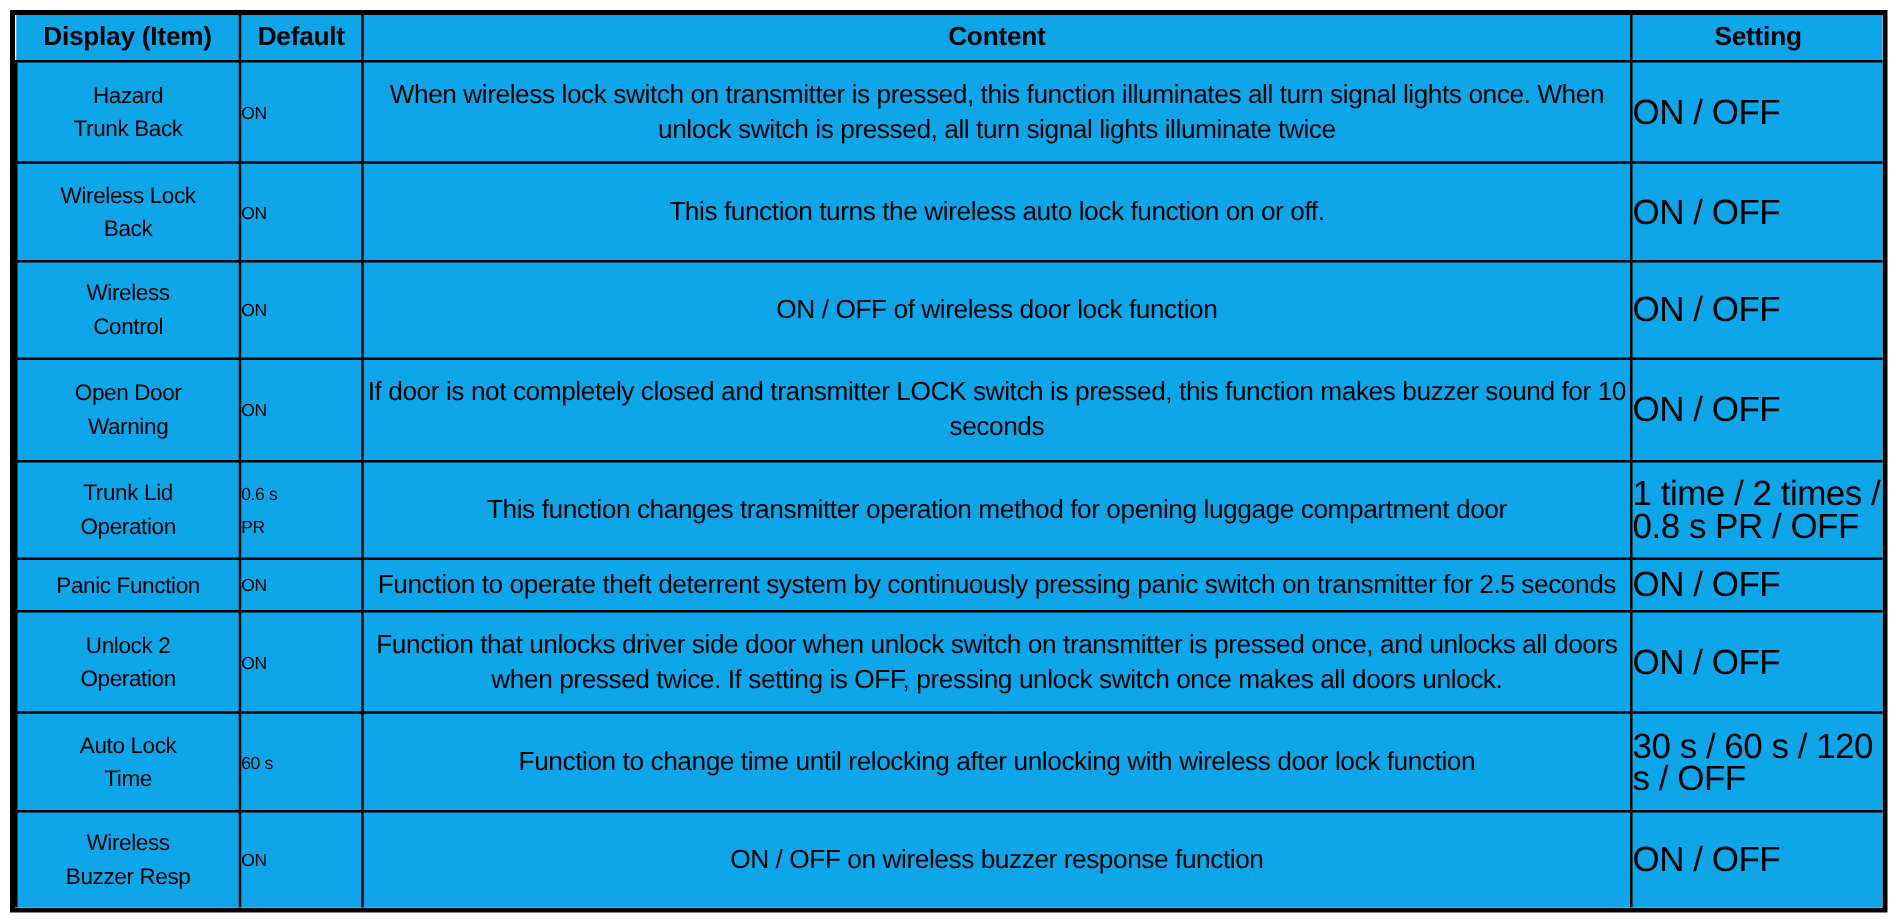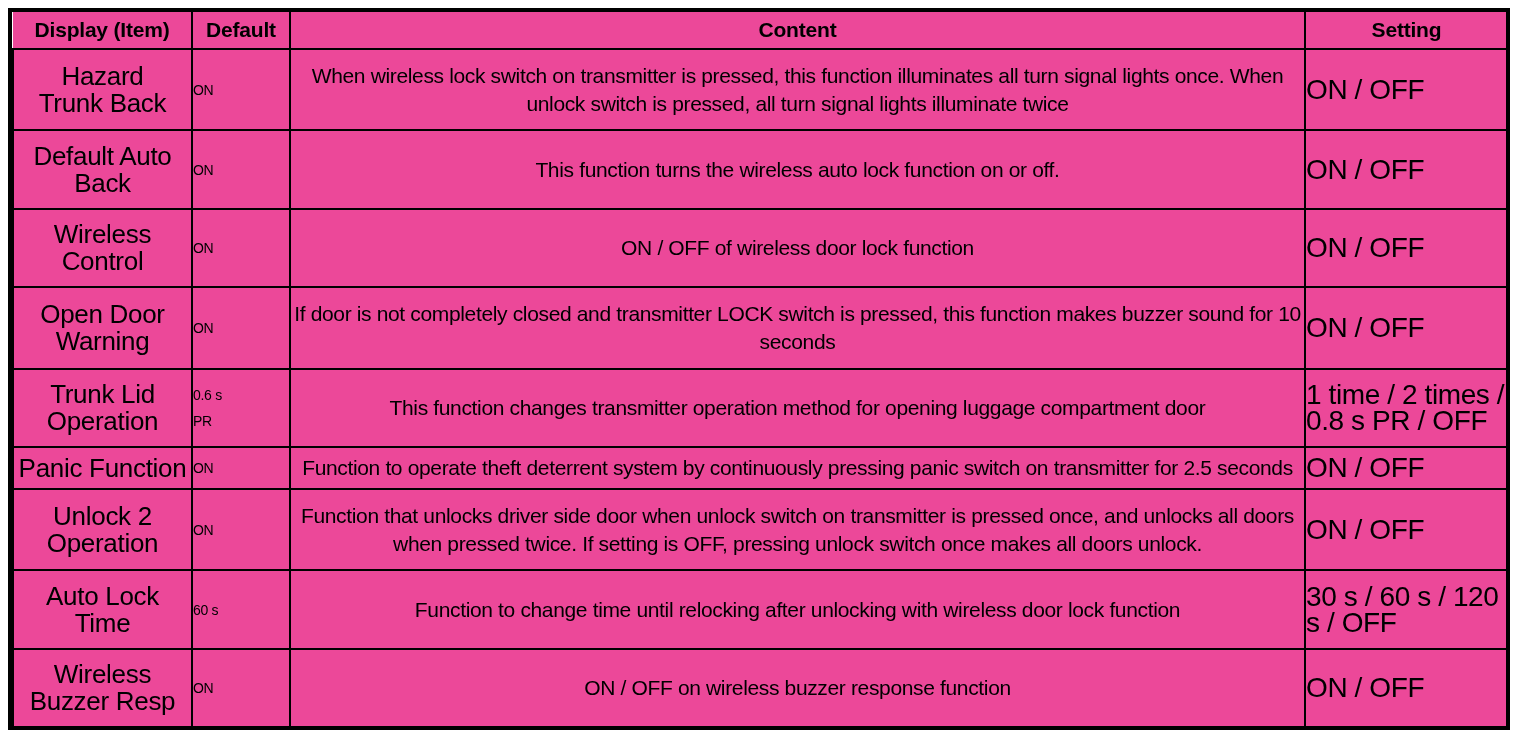--- a/index.html
+++ b/index.html
@@ -31,21 +31,21 @@
     border-collapse: collapse;
     table-layout: fixed;
     width: 100%;
     height: 100%;
     background: #fff;
   }
 
   table.spec td, table.spec th {
     border: 2px solid #000;
     padding: 0;
-    background: #ec4899;
+    background: #0ea5e9;
     vertical-align: middle;
     font-weight: normal;
   }
 
   
   col.c-item    { width: 179px; }
   col.c-default { width: 98px; }
   col.c-content { width: 1015px; }
   col.c-setting { width: 202px; }
 
@@ -58,21 +58,21 @@
     height: 36px;
     line-height: 24px;
     letter-spacing: -0.2px;
   }
   tr.header-row th.h-item    { border-left: none; }
   tr.header-row th.h-setting { border-right: none; }
 
   
   td.cell-item {
     text-align: center;
-    font-size: 26px;
+    font-size: 18px;
     line-height: 27px;
     letter-spacing: -0.3px;
     border-left: none;
     padding: 0 2px;
   }
   td.cell-default {
     text-align: left;
     font-size: 14px;
     line-height: 26px;
     letter-spacing: -0.3px;
@@ -123,21 +123,21 @@
         <td class="cell-item">
             <span class="item-line">Hazard</span>
             <span class="item-line">Trunk Back</span>
           </td>
         <td class="cell-default">ON</td>
         <td class="cell-content">When wireless lock switch on transmitter is pressed, this function illuminates all turn signal lights once. When unlock switch is pressed, all turn signal lights illuminate twice</td>
         <td class="cell-setting">ON / OFF</td>
       </tr>
       <tr>
         <td class="cell-item">
-            <span class="item-line">Default Auto</span>
+            <span class="item-line">Wireless Lock</span>
             <span class="item-line">Back</span>
           </td>
         <td class="cell-default">ON</td>
         <td class="cell-content">This function turns the wireless auto lock function on or off.</td>
         <td class="cell-setting">ON / OFF</td>
       </tr>
       <tr>
         <td class="cell-item">
             <span class="item-line">Wireless</span>
             <span class="item-line">Control</span>

